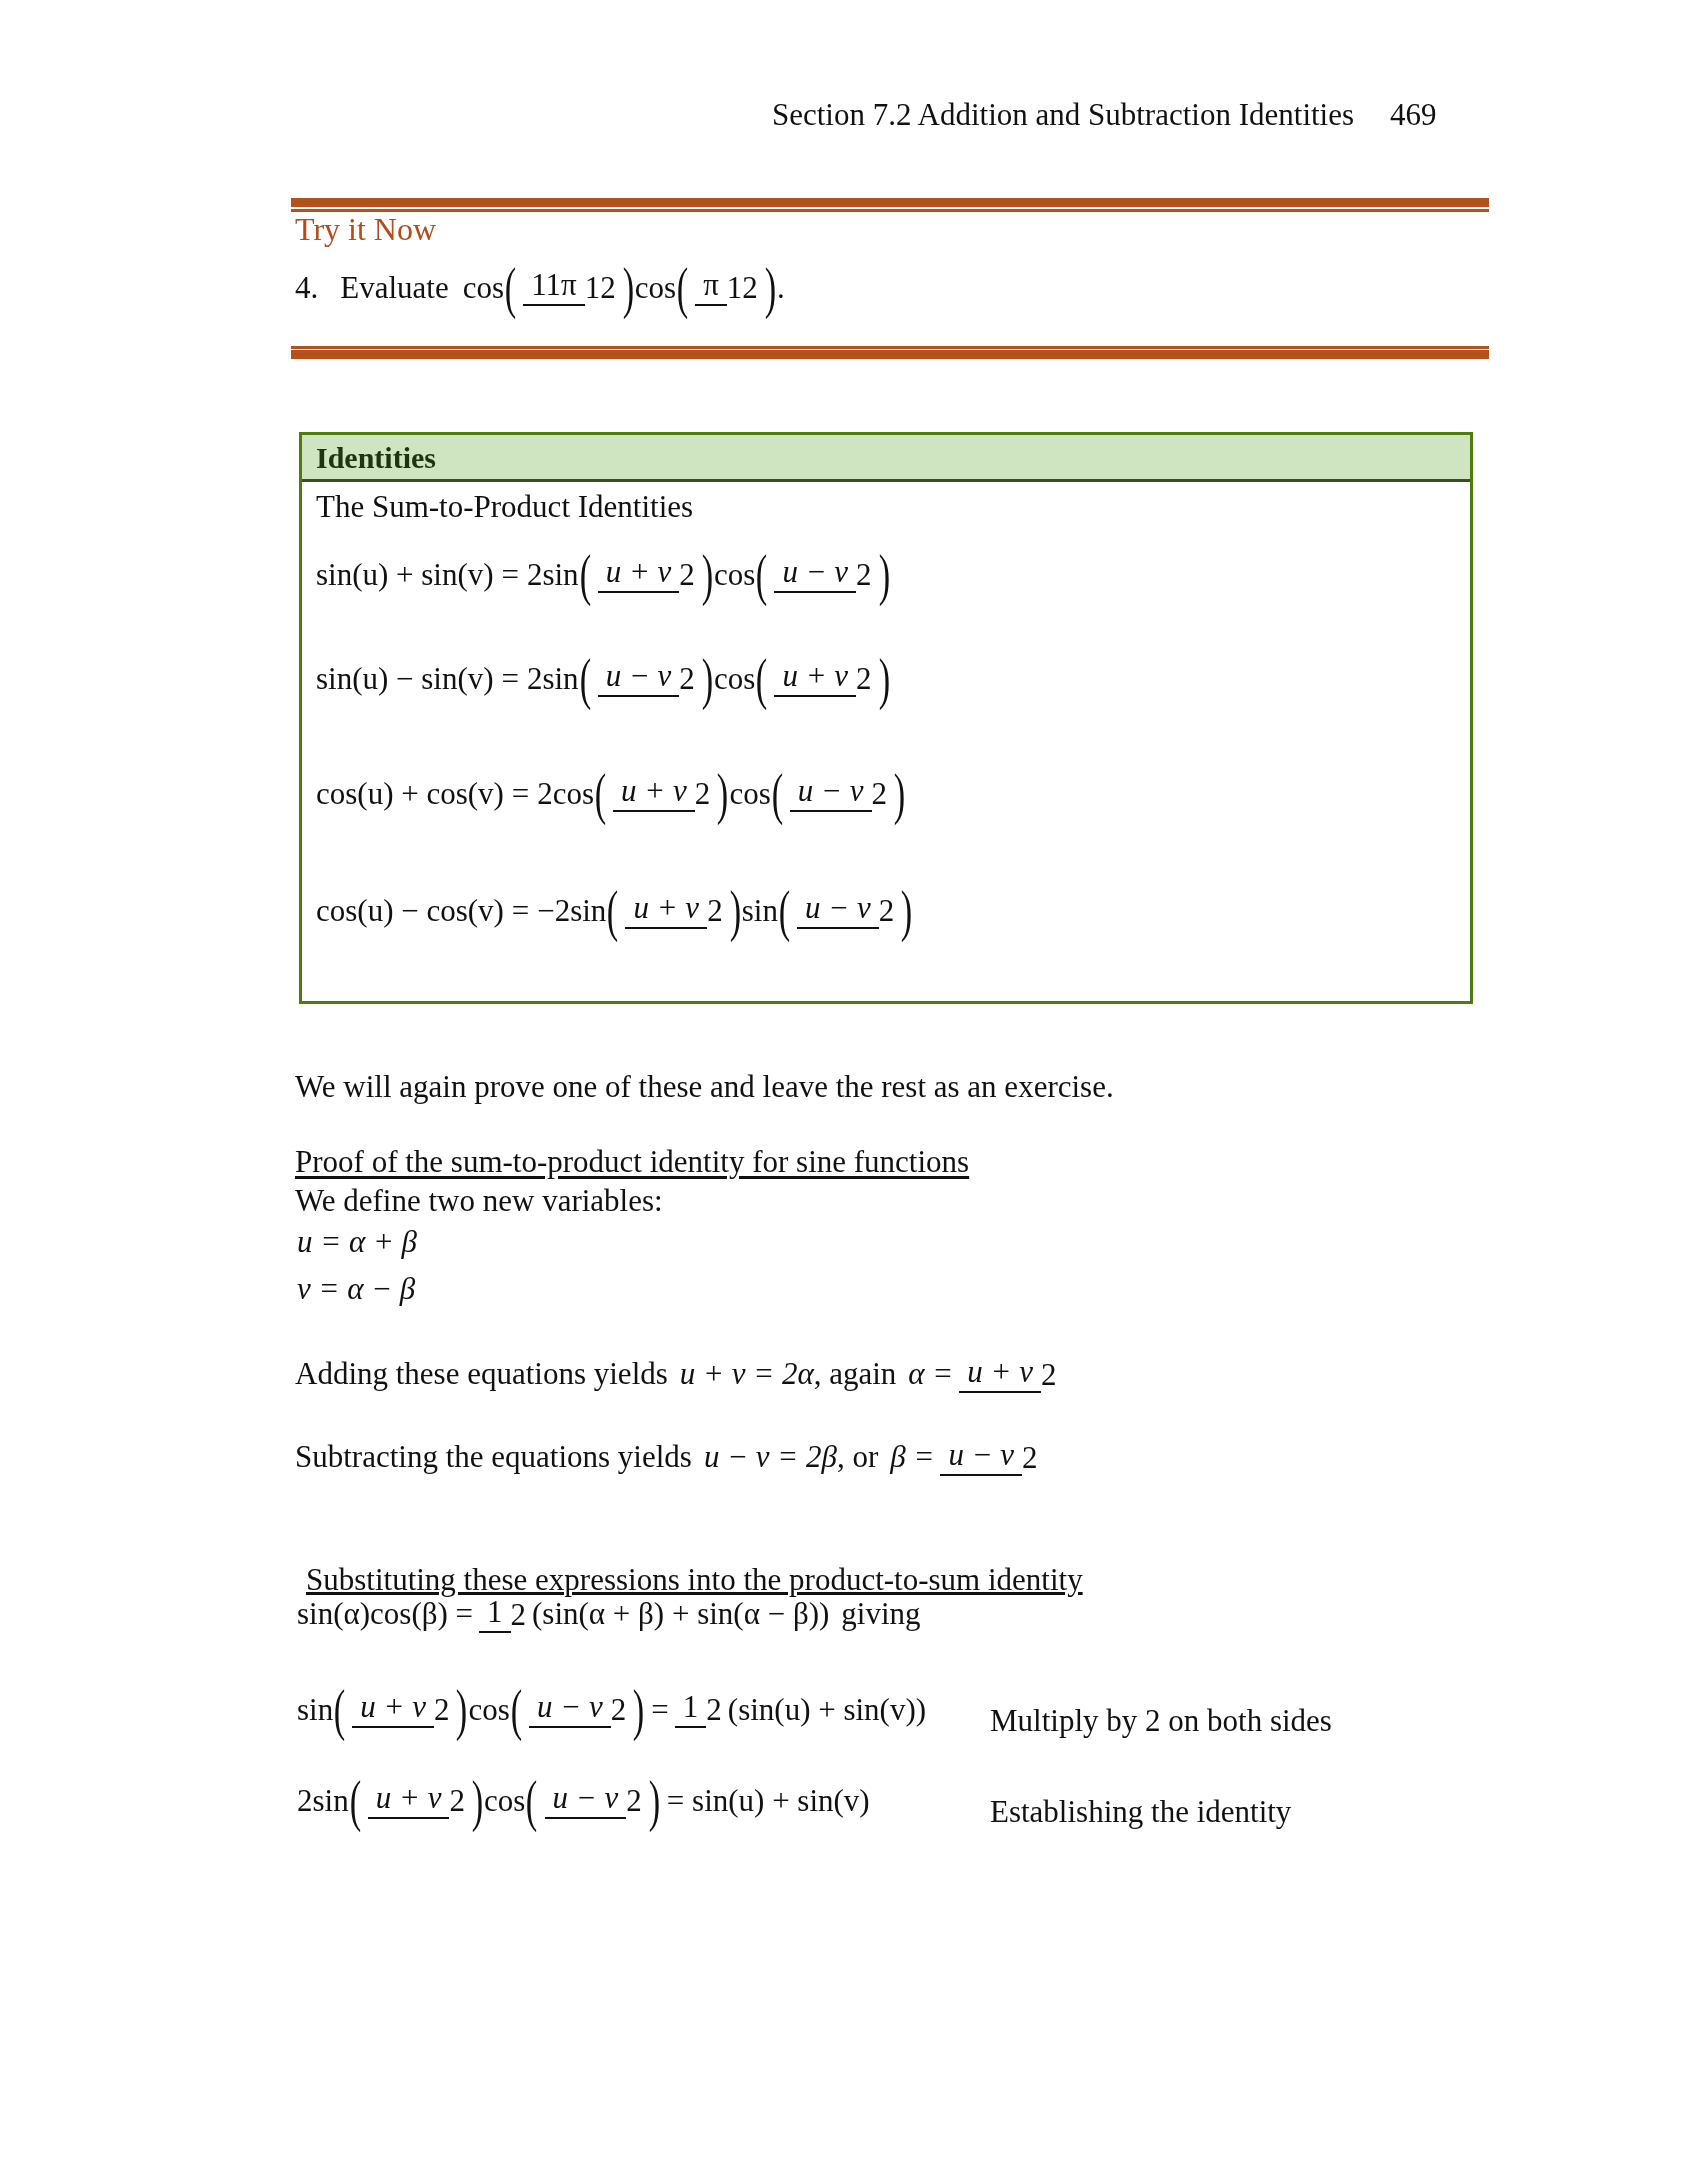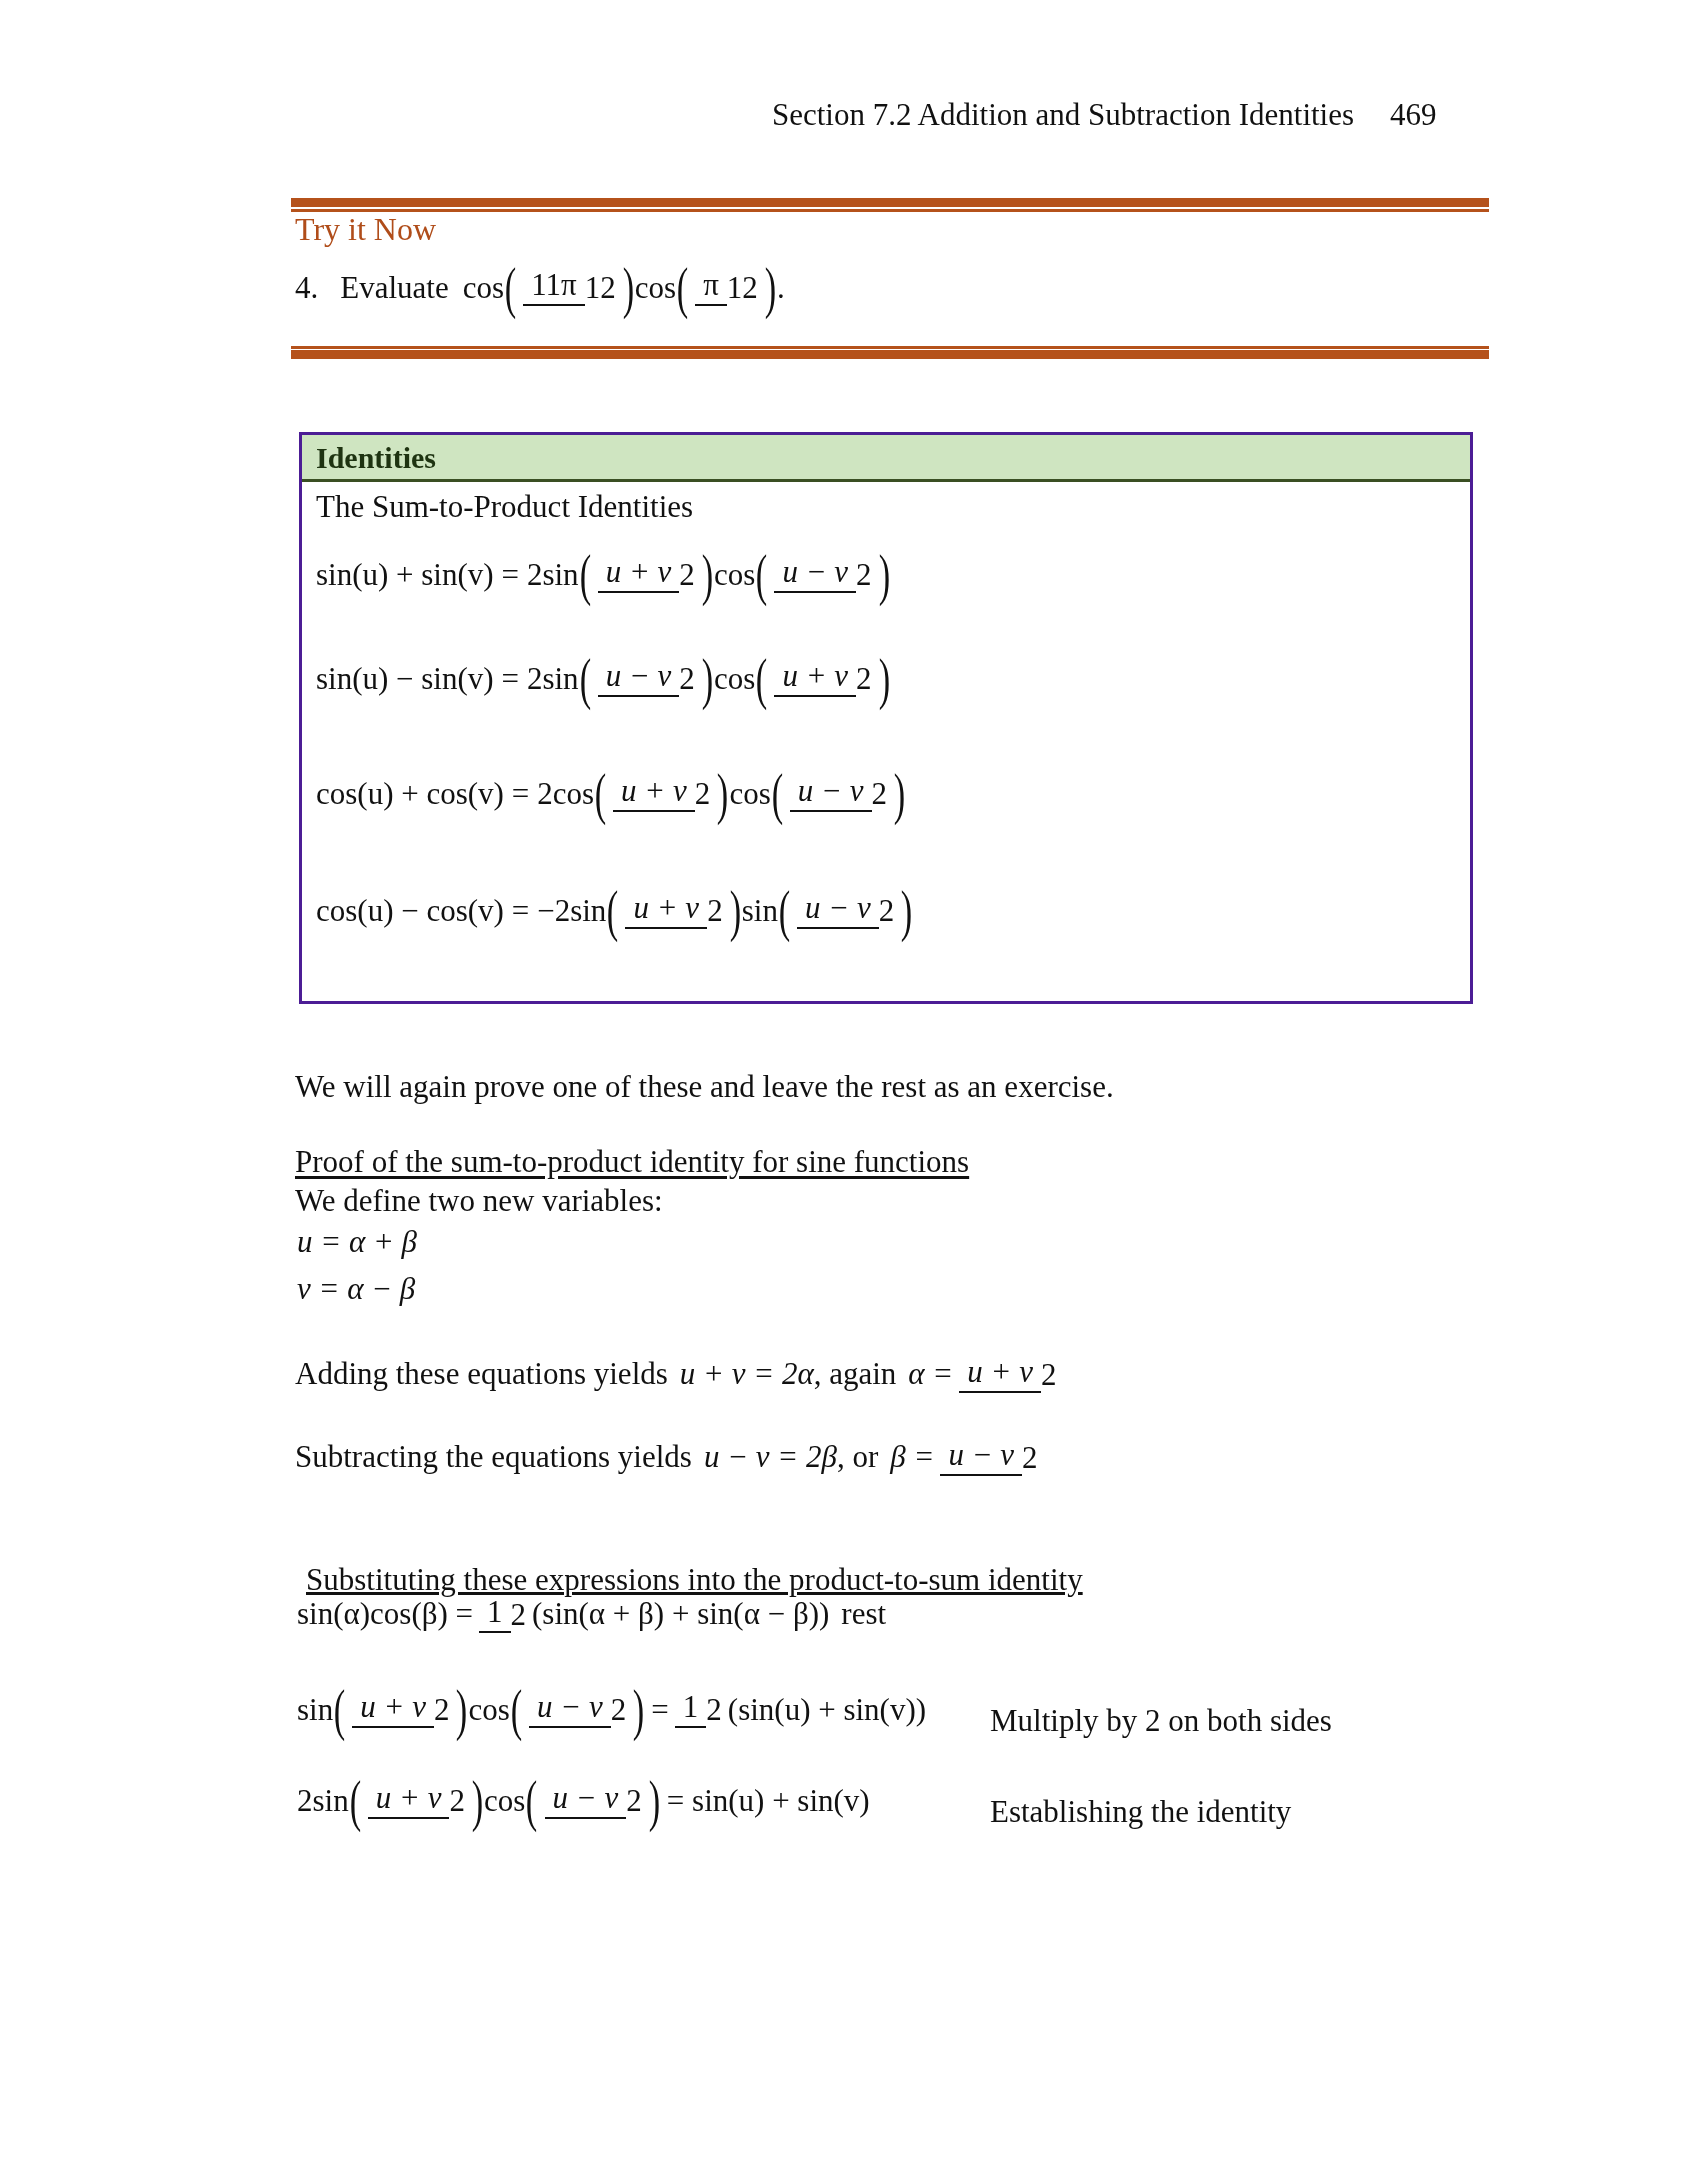--- a/index.html
+++ b/index.html
@@ -11,21 +11,21 @@
   .rule-thick { position:absolute; background:#b5521b; height:9px; left:291px; width:1198px; }
   .rule-thin  { position:absolute; background:#b5521b; height:3px; left:291px; width:1198px; }
   .try-title { top:211px; left:295px; font-size:32px; color:#b04d1a; }
   .txt { font-size:31px; white-space:nowrap; }
   .math { font-family:"Liberation Serif","DejaVu Serif",serif; white-space:nowrap; display:inline-flex; align-items:center; }
   .math i { font-style:italic; }
   .frac { display:inline-flex; flex-direction:row; align-items:center; margin:0 6px; vertical-align:middle; }
   .frac .num { padding:0 8px 2px 8px; border-bottom:2px solid #111; line-height:1.05; }
   .frac .den { padding-top:2px; line-height:1.05; }
   .bigp { font-size:1.85em; font-weight:100; transform:scaleX(0.6); display:inline-block; line-height:1; margin:0 -3px; }
-  .box { position:absolute; left:299px; top:432px; width:1168px; height:566px; border:3px solid #4c1d95; }
+  .box { position:absolute; left:299px; top:432px; width:1168px; height:566px; border:3px solid #4d7c0f; }
   .box-head { background:#cfe5c1; height:44px; border-bottom:3px solid #3a4f23; font-weight:bold; font-size:30px;
               color:#1e3311; padding-left:14px; line-height:46px; }
   .box-sub { position:absolute; top:54px; left:14px; font-weight:normal; font-size:31px; }
   .eq { position:absolute; font-size:31px; }
   .underline { text-decoration:underline; text-underline-offset:4px; }
 </style>
 </head>
 <body>
 
 <div class="abs header">
@@ -187,21 +187,21 @@
 <div class="abs txt" style="top:1562px; left:306px;text-decoration:underline;">Substituting these expressions into the product-to-sum identity</div>
 
 <div class="abs txt" style="top:1596px; left:297px;">
   <span class="math">
     <span>sin(α)cos(β) =</span>
     <span class="frac">
         <span class="num">1</span>
         <span class="den">2</span>
       </span>
     <span>(sin(α + β) + sin(α − β))</span>
-    <span style="margin-left:12px;">rest</span>
+    <span style="margin-left:12px;">giving</span>
   </span>
 </div>
 
 <div class="abs txt" style="top:1681px; left:297px;">
   <span class="math">
     <span>sin</span>
     <span class="bigp">(</span>
       <span class="frac">
         <i class="num">u + v</i>
         <span class="den">2</span>

